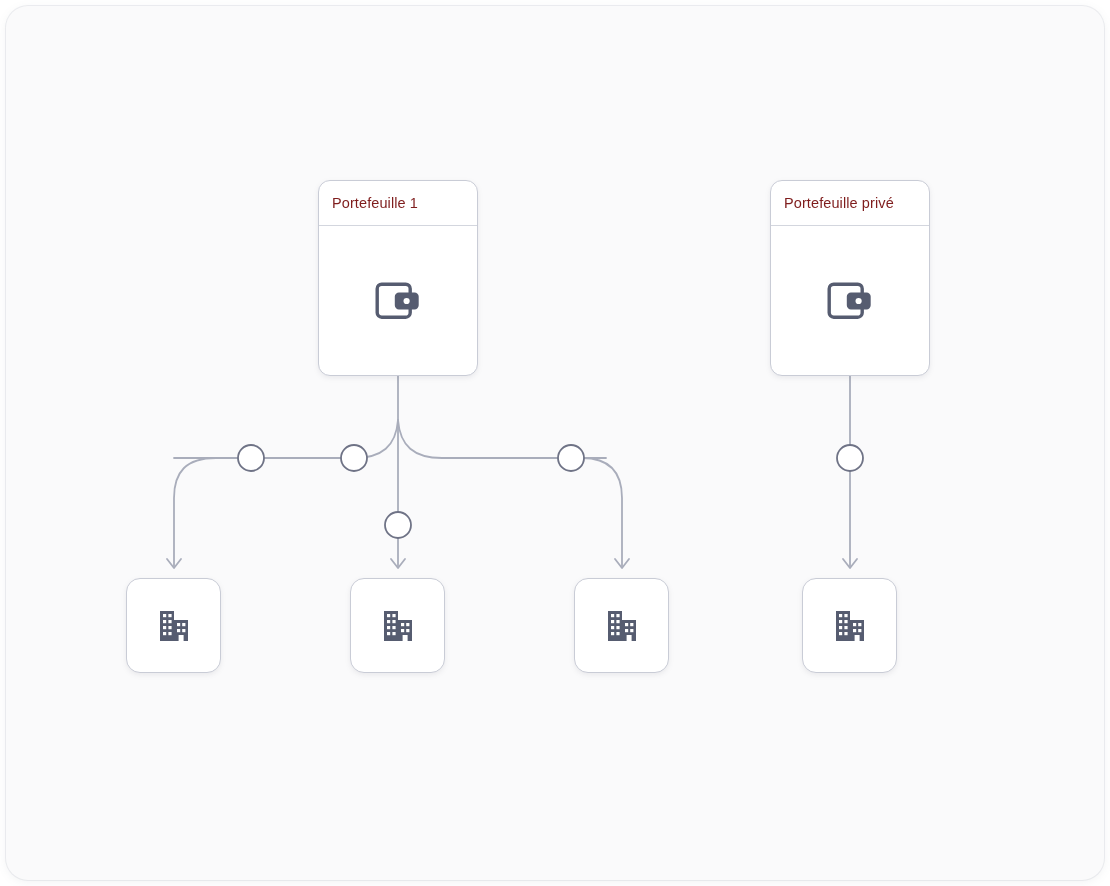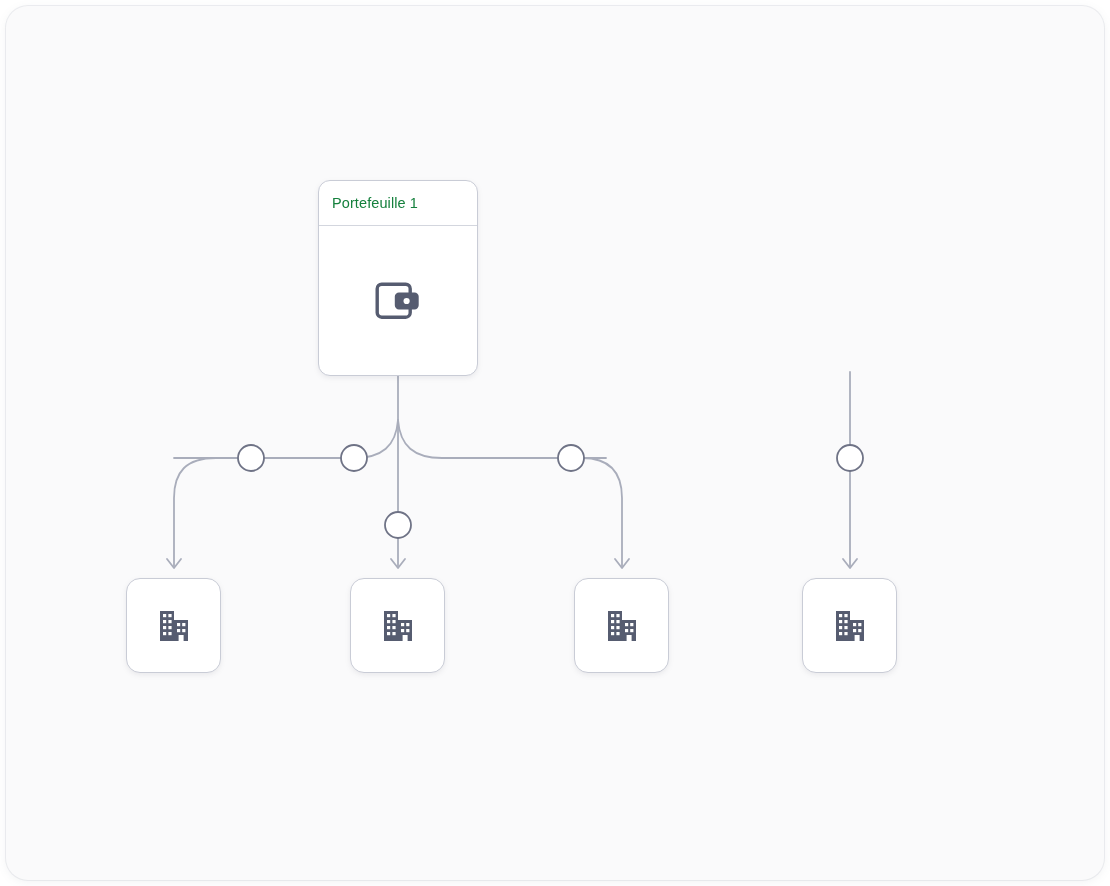--- a/index.html
+++ b/index.html
@@ -31,21 +31,21 @@
   }
   .wallet-head{
     height:45px;
     border-bottom:1px solid #d3d6de;
     display:flex;align-items:center;
     padding:0 13px;
     box-sizing:border-box;
   }
   .wallet-title{
     font-size:14.5px;
-    color:#15803d;
+    color:#7f1d1d;
     letter-spacing:.1px;
     white-space:nowrap;
   }
   .wallet-body{
     height:150px;
     display:flex;align-items:center;justify-content:center;
   }
 
   
   .company-card{
@@ -104,20 +104,32 @@
     </div>
     <div class="wallet-body">
       <svg width="46" height="42" viewBox="0 0 46 42">
         <rect x="2.2" y="4.2" width="33" height="33" rx="4.5" fill="none" stroke="#565c70" stroke-width="3.4"></rect>
         <path d="M 24 14 h 15.5 a 2.6 2.6 0 0 1 2.6 2.6 v 8.6 a 2.6 2.6 0 0 1 -2.6 2.6 H 24 a 2.6 2.6 0 0 1 -2.6 -2.6 v -8.6 A 2.6 2.6 0 0 1 24 14 z" fill="#565c70" stroke="#565c70" stroke-width="3.2" stroke-linejoin="round"></path>
         <circle cx="31.6" cy="21" r="3.1" fill="#ffffff"></circle>
       </svg>
     </div>
   </div>
 
+  <div class="wallet-card" style="left:764px;top:174px;">
+    <div class="wallet-head">
+      <span class="wallet-title">Portefeuille privé</span>
+    </div>
+    <div class="wallet-body">
+      <svg width="46" height="42" viewBox="0 0 46 42">
+        <rect x="2.2" y="4.2" width="33" height="33" rx="4.5" fill="none" stroke="#565c70" stroke-width="3.4"></rect>
+        <path d="M 24 14 h 15.5 a 2.6 2.6 0 0 1 2.6 2.6 v 8.6 a 2.6 2.6 0 0 1 -2.6 2.6 H 24 a 2.6 2.6 0 0 1 -2.6 -2.6 v -8.6 A 2.6 2.6 0 0 1 24 14 z" fill="#565c70" stroke="#565c70" stroke-width="3.2" stroke-linejoin="round"></path>
+        <circle cx="31.6" cy="21" r="3.1" fill="#ffffff"></circle>
+      </svg>
+    </div>
+  </div>
 
   <div class="company-card" style="left:120px;top:572px;">
     <svg width="40" height="40" viewBox="0 0 40 40">
       <path fill="#565c70" d="M6 5 h14 v9 h14 v21 H6 Z"></path>
       <g fill="#ffffff">
         <rect x="9" y="8" width="3.2" height="3.2"></rect>
           <rect x="14.4" y="8" width="3.2" height="3.2"></rect>
         <rect x="9" y="14" width="3.2" height="3.2"></rect>
           <rect x="14.4" y="14" width="3.2" height="3.2"></rect>
         <rect x="9" y="20" width="3.2" height="3.2"></rect>

